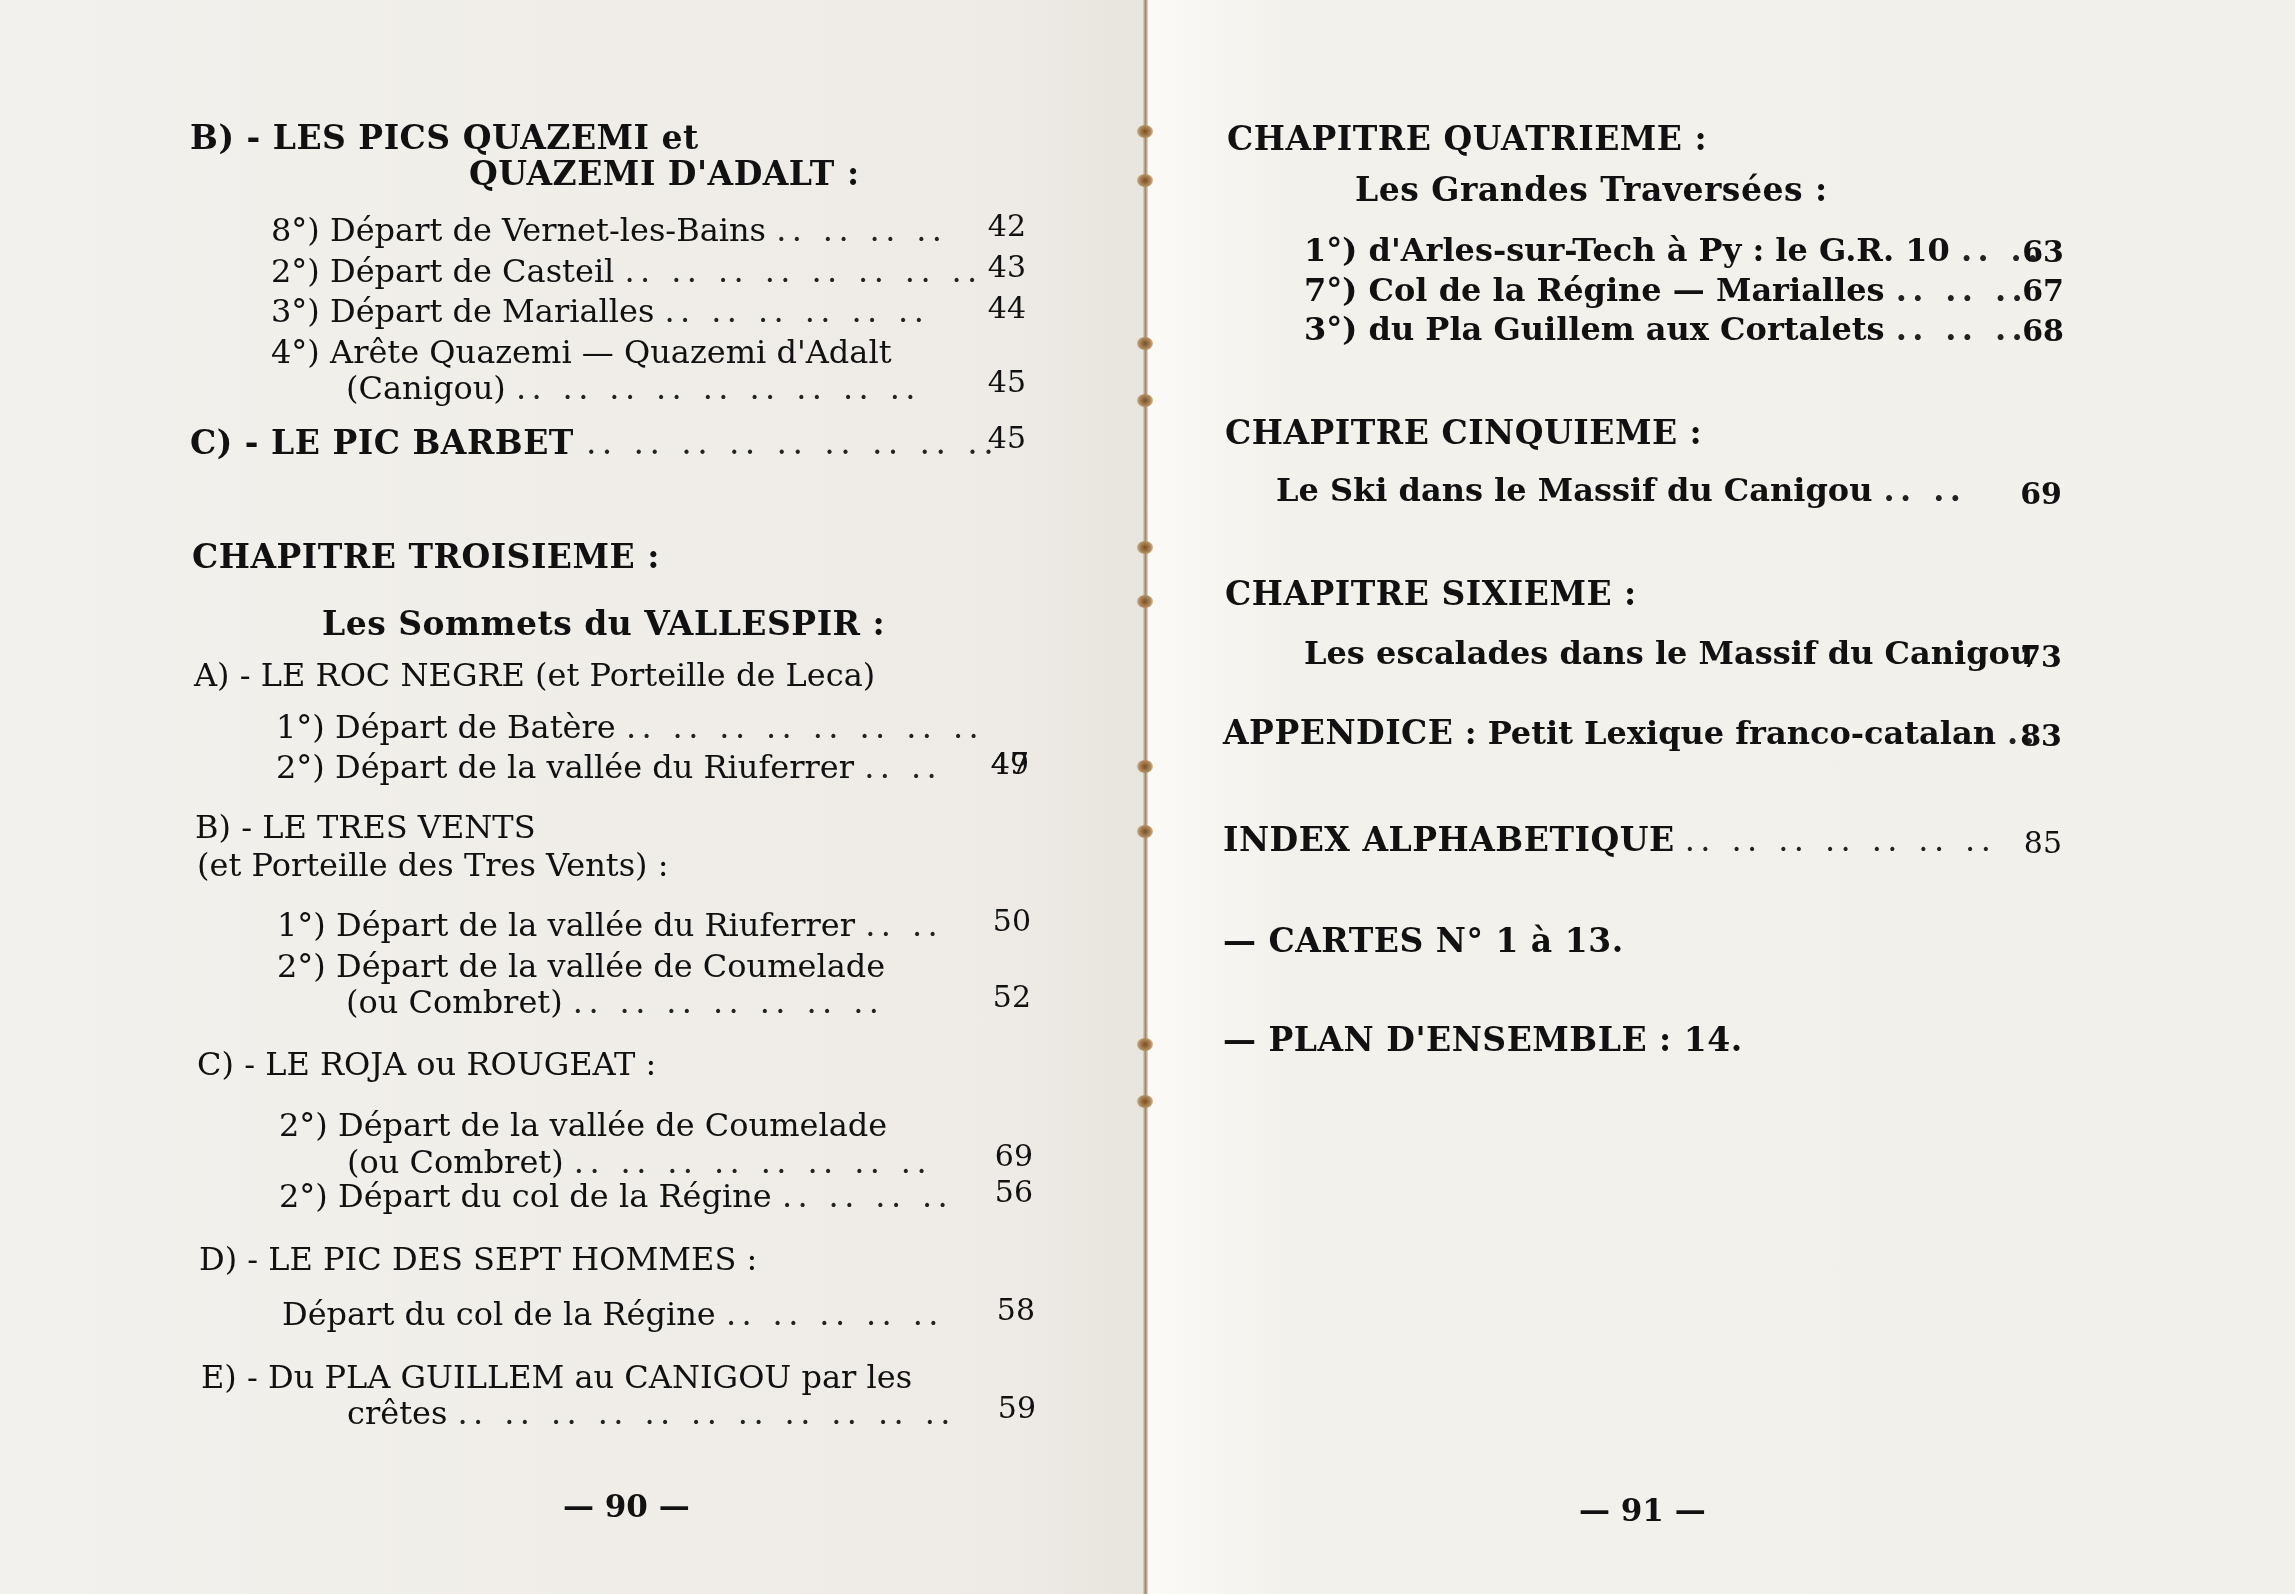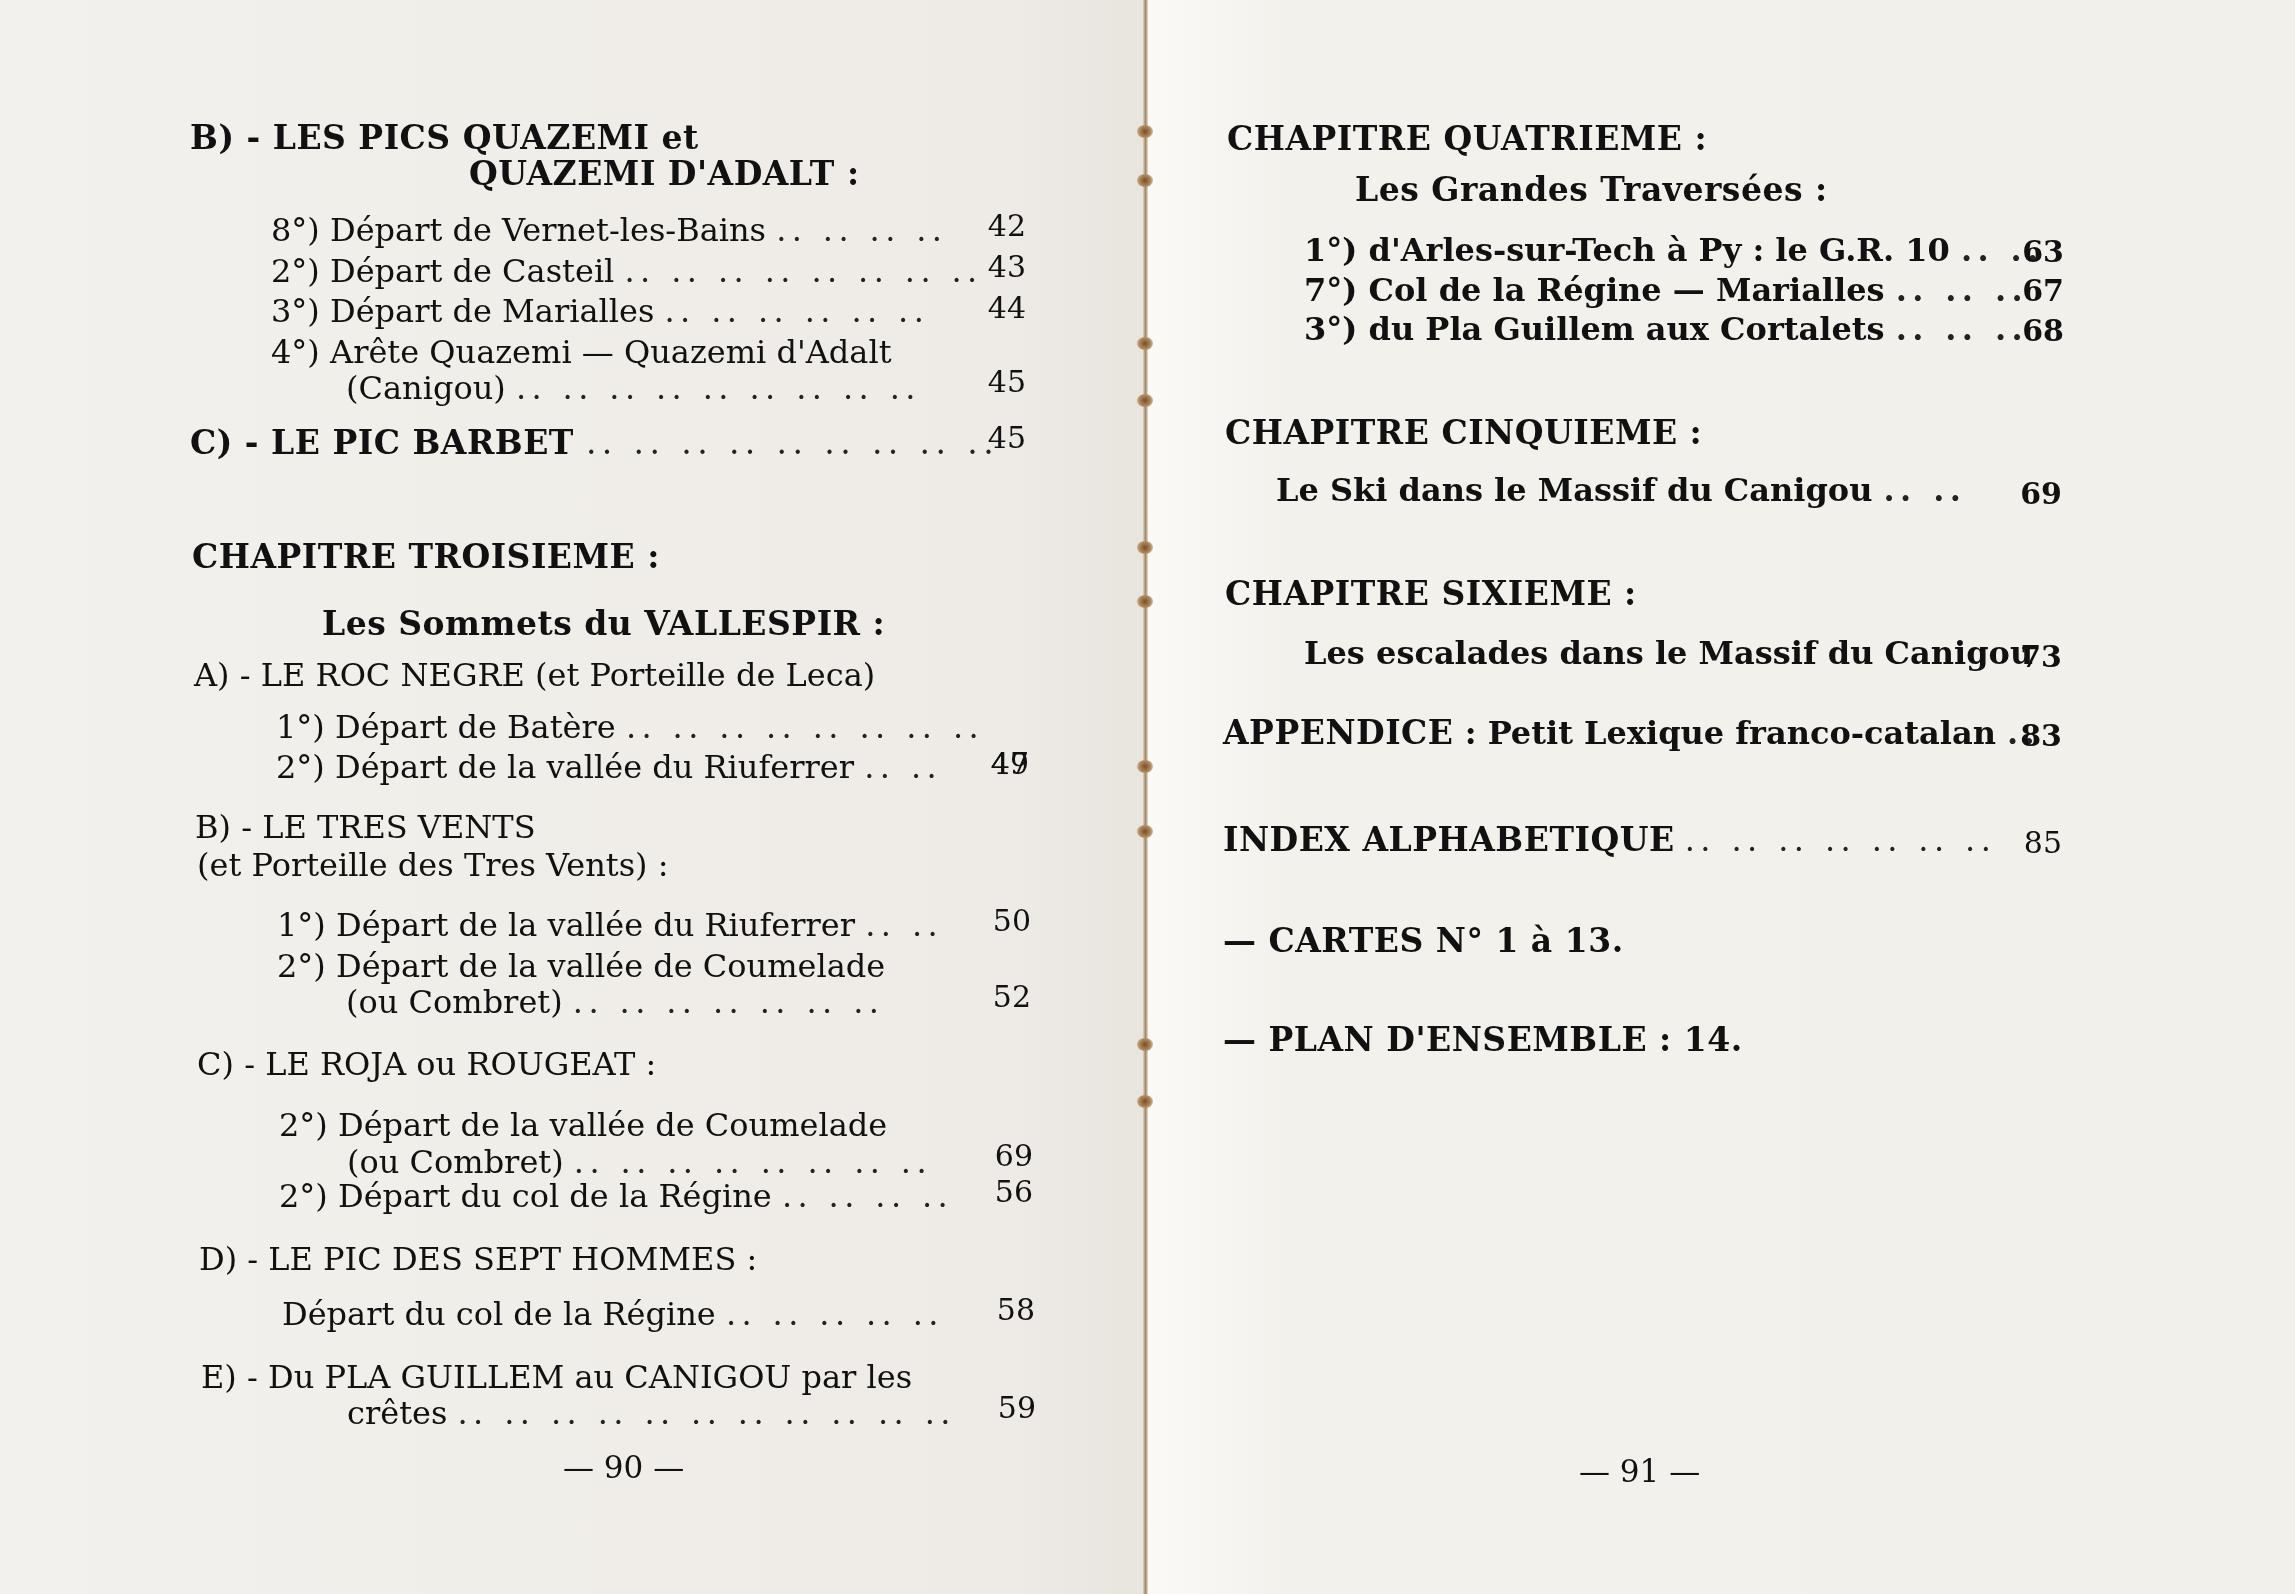--- a/index.html
+++ b/index.html
@@ -26,21 +26,21 @@
     }
     .line {
       position: absolute; font-size: 32px; line-height: 40px; white-space: nowrap;
     }
     .bold { font-weight: bold; }
     .heading { font-weight: bold; font-size: 33px; letter-spacing: 0.5px; }
     .num {
       position: absolute; font-size: 30px; line-height: 40px; text-align: right; width: 72px;
     }
     .dots { letter-spacing: 5.4px; color: #222; }
-    .folio { position: absolute; font-size: 31px; font-weight: normal; line-height: 40px; }
+    .folio { position: absolute; font-size: 31px; font-weight: bold; line-height: 40px; margin-top: 39px; }
   </style>
 </head>
 <body>
 
 <div class="page left"></div>
 <div class="page right"></div>
 <div class="spine"></div>
 <div class="stitch" style="top:125px"></div>
 <div class="stitch" style="top:174px"></div>
 <div class="stitch" style="top:337px"></div>

